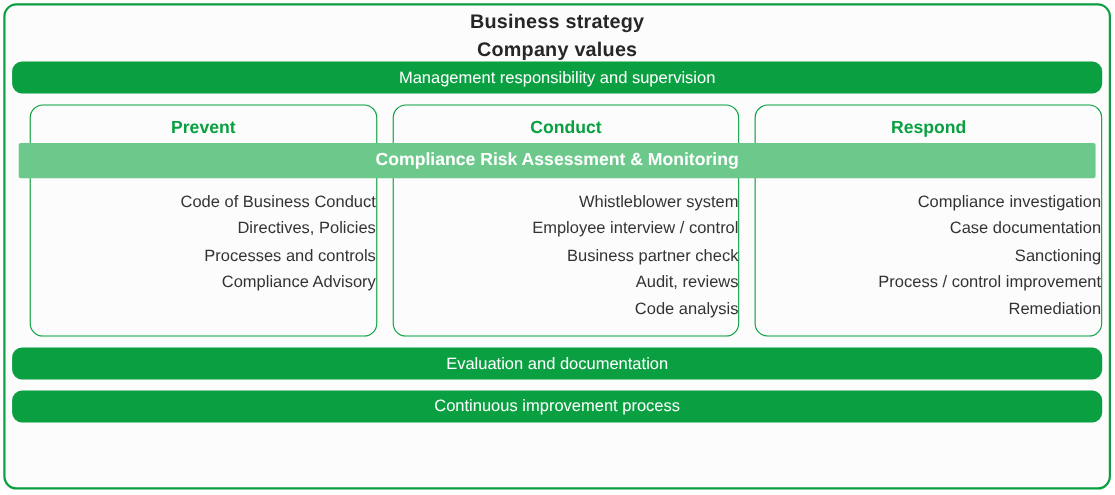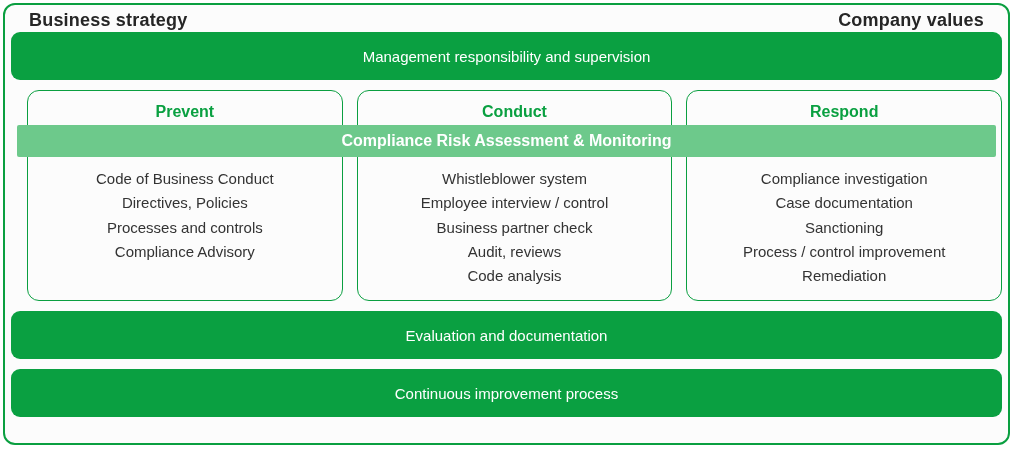--- a/index.html
+++ b/index.html
@@ -22,34 +22,35 @@
     left: 3px; top: 3px;
     width: 1007px; height: 442px;
     border: 2px solid var(--border-green);
     border-radius: 12px;
     background: var(--frame-bg);
     padding: 0 6px;
     display: flex;
     flex-direction: column;
   }
   .titles-row {
-    height: 27px;
+    height: 51px;
     display: flex;
     justify-content: space-between;
     align-items: center;
     padding: 4px 18px 0 18px;
+    flex-direction: column;
   }
   .corner-title {
     font-size: 18px;
     font-weight: bold;
     color: var(--title-dark);
     letter-spacing: 0.2px;
   }
   .green-bar {
-    height: 48px;
+    height: 29px;
     border-radius: 9px;
     background: var(--primary-green);
     color: var(--bar-text);
     display: flex;
     align-items: center;
     justify-content: center;
     font-size: 15px;
     flex: 0 0 auto;
   }
   .columns-row {
@@ -88,21 +89,21 @@
     display: flex;
     align-items: center;
     justify-content: center;
     z-index: 2;
   }
   .items {
     margin-top: 44px;
     list-style: none;
   }
   .items li {
-    text-align: center;
+    text-align: right;
     color: var(--text-dark);
     font-size: 15px;
     line-height: 24.3px;
   }
   .bottom-bar { margin-top: 10px; }
 </style>
 </head>
 <body>
 
 <div class="frame">

